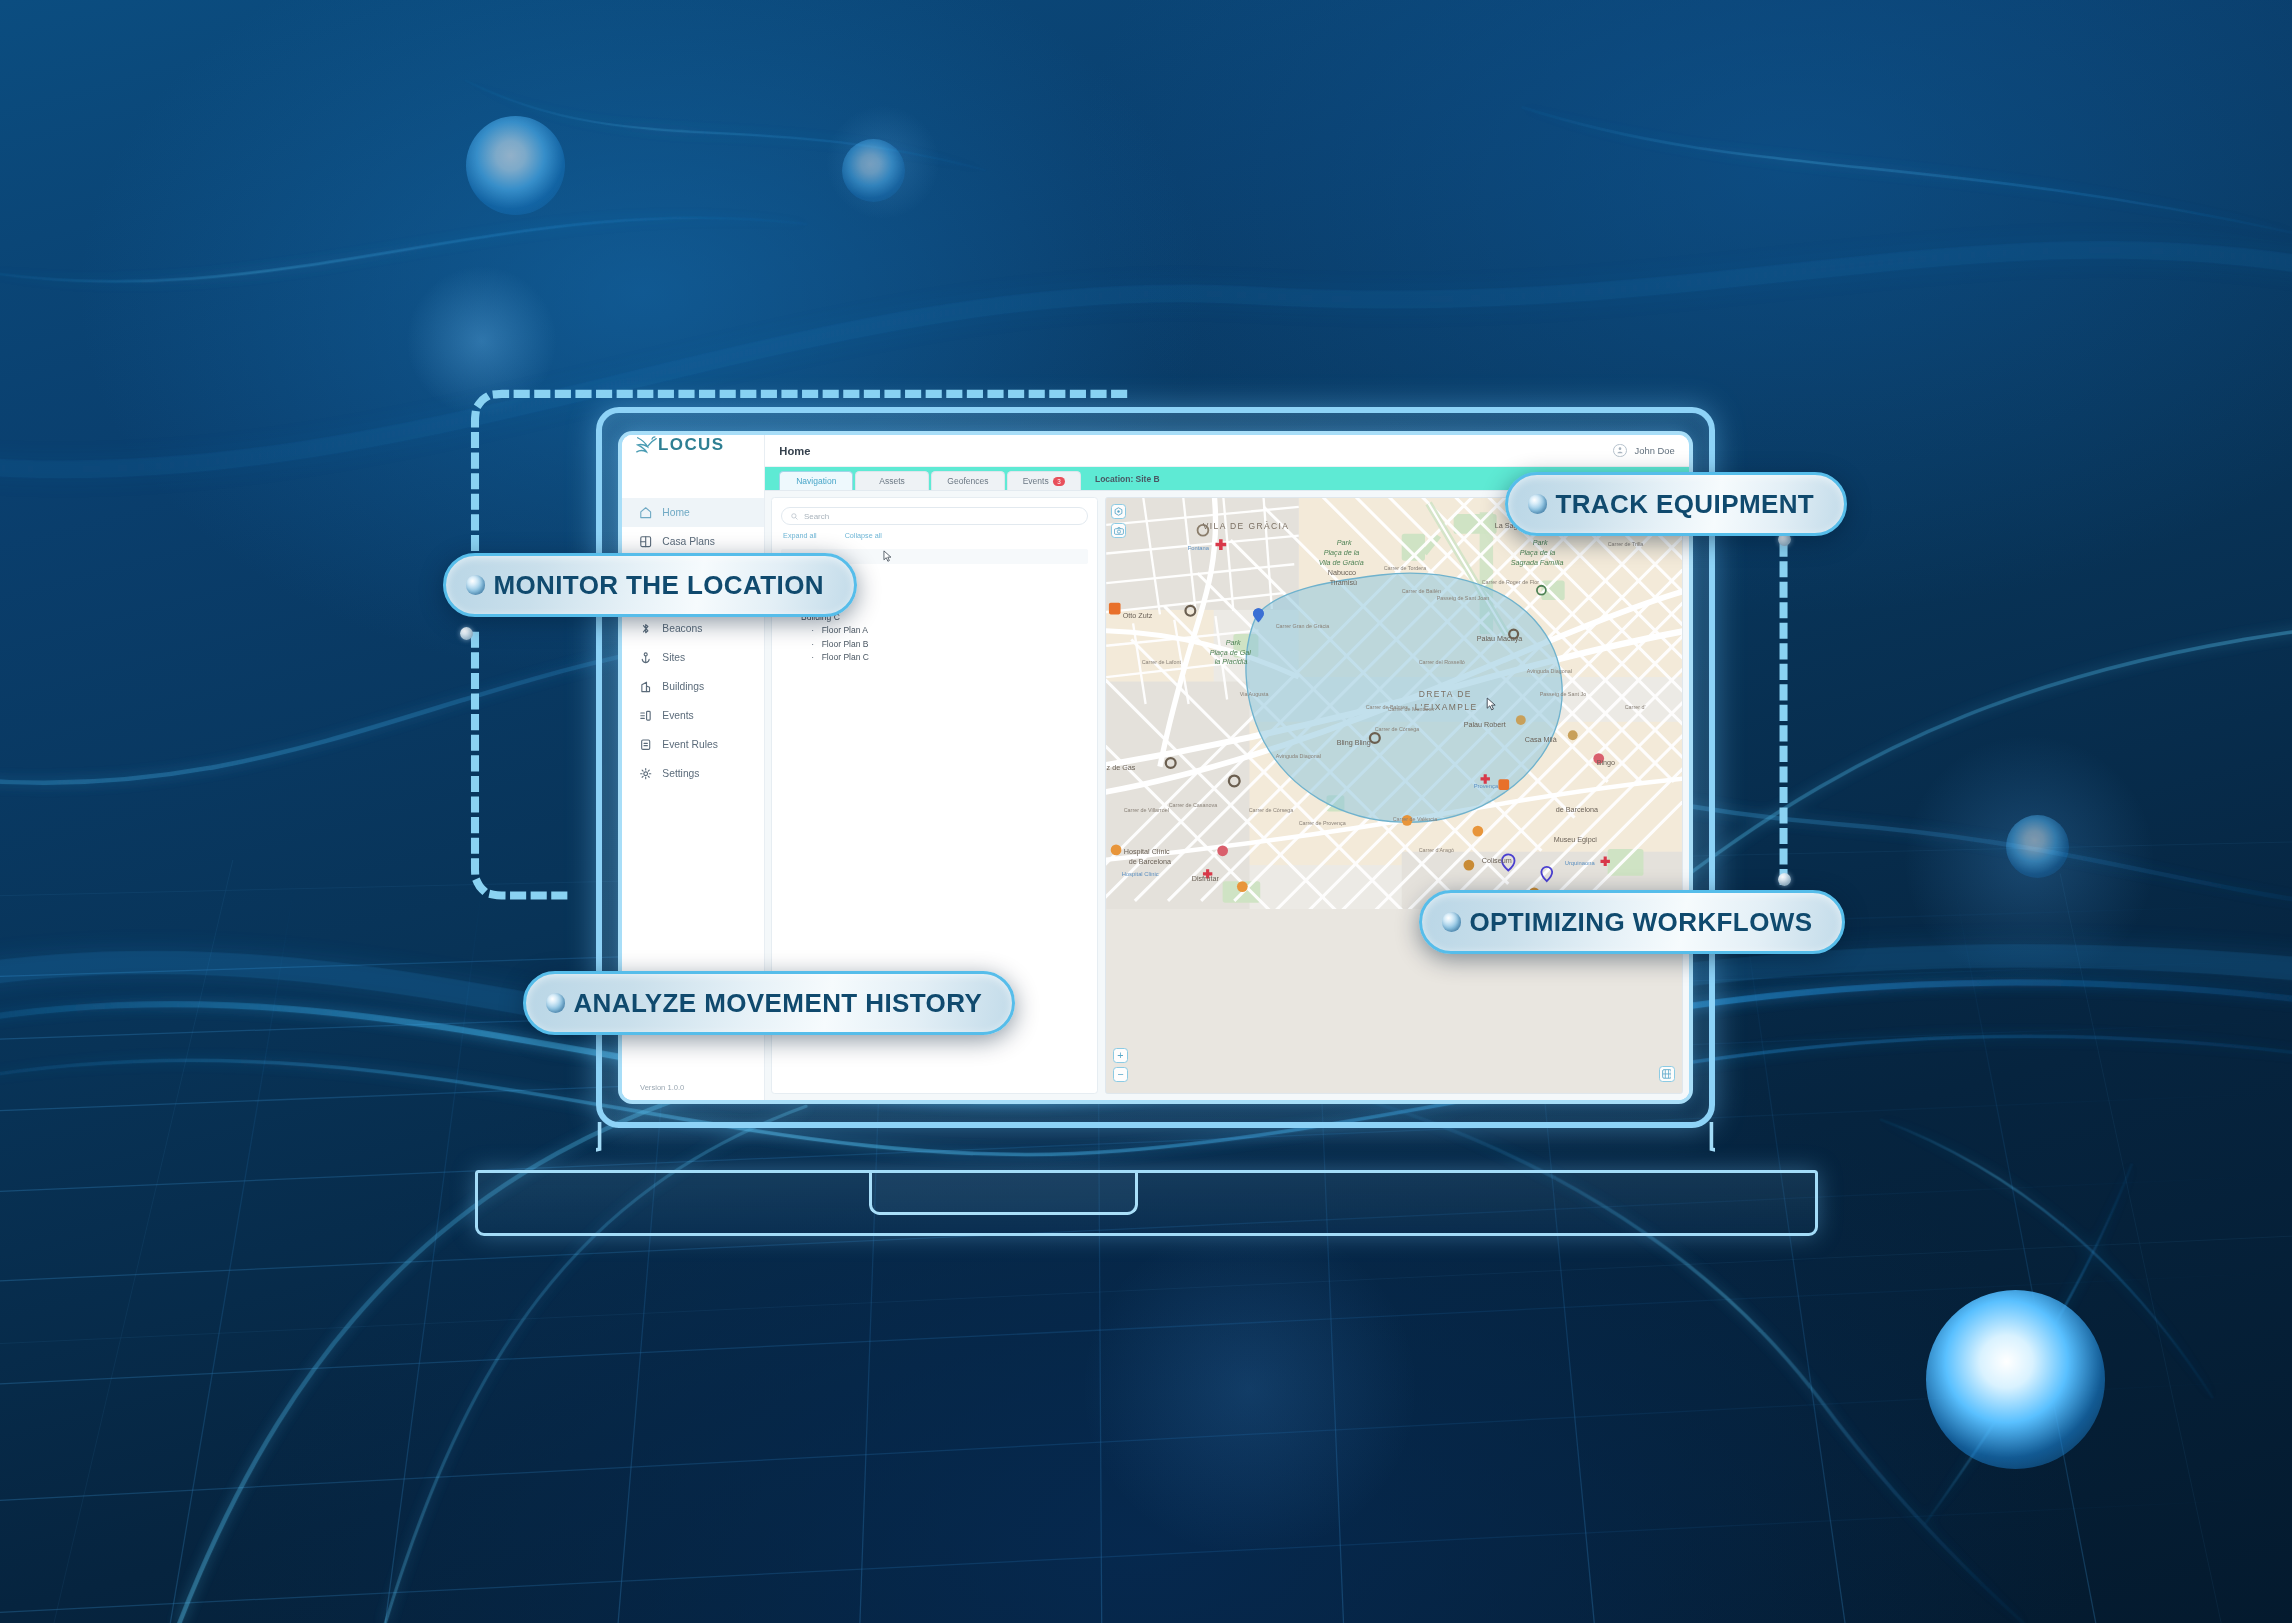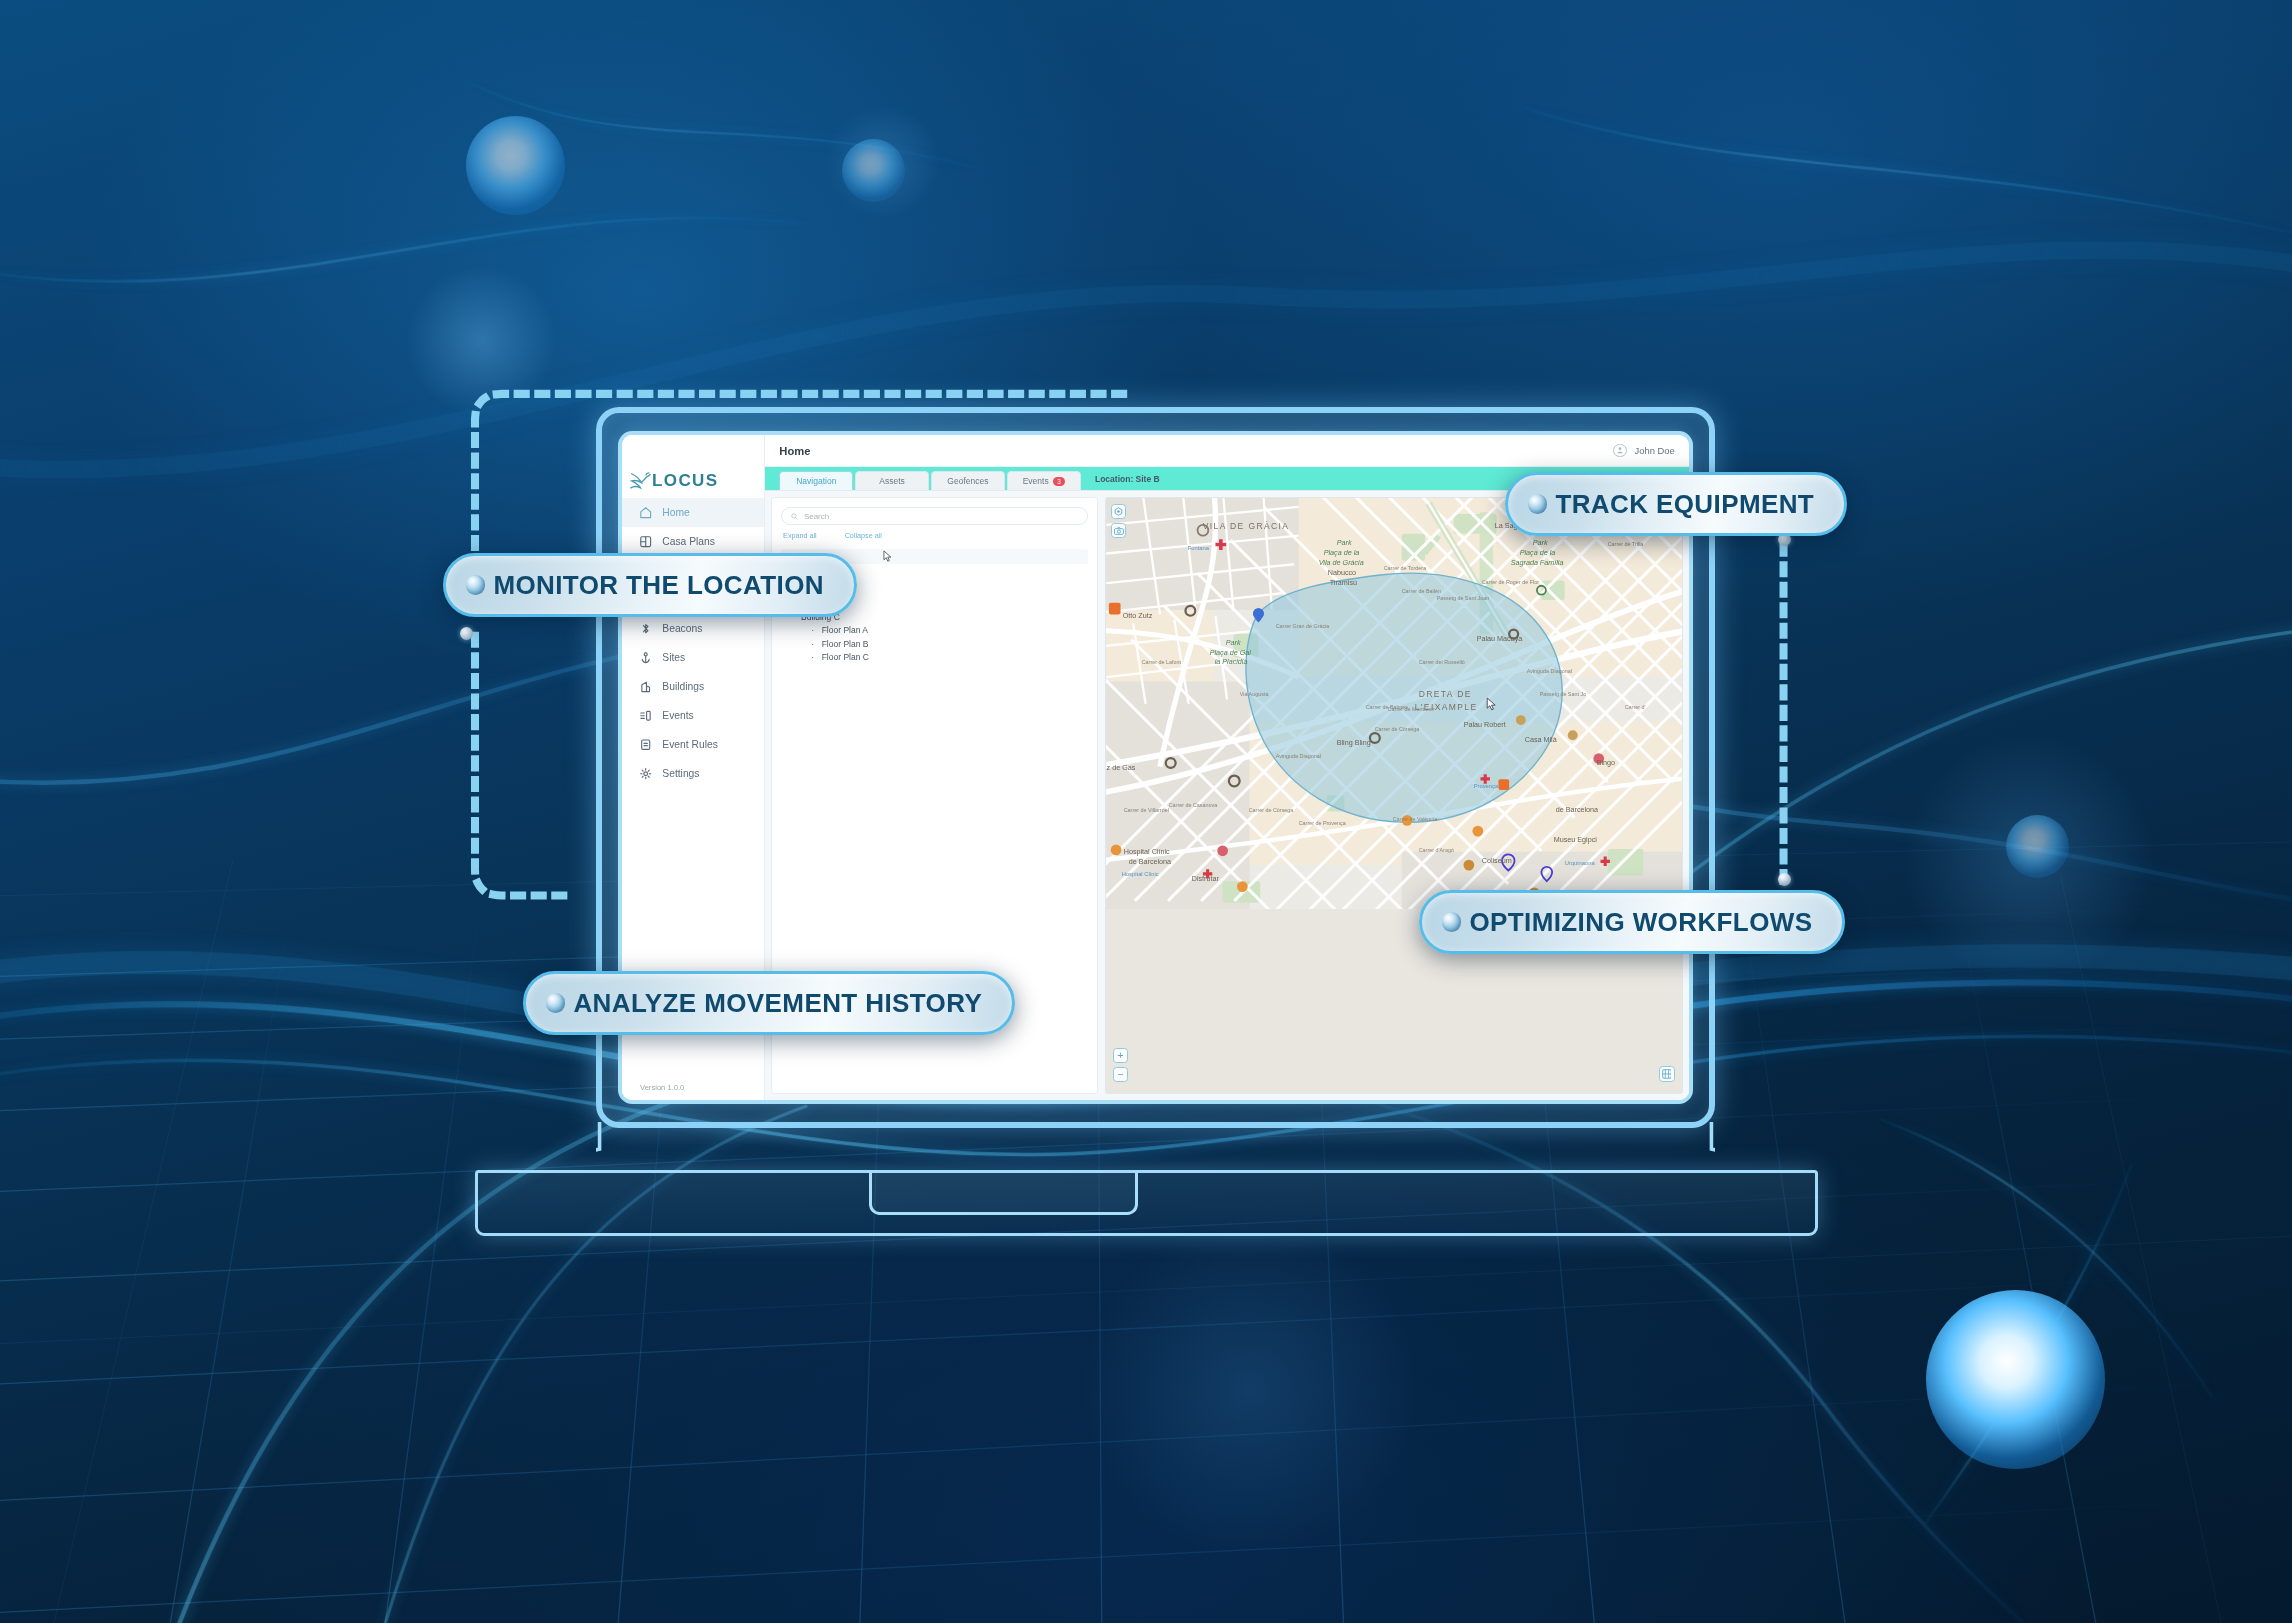--- a/index.html
+++ b/index.html
@@ -62,21 +62,21 @@
   }
   .trackpad {
     position:absolute; left:391px; top:0px; width:269px; height:42px;
     border:3.6px solid #a9dff9; border-top:none; border-radius:0 0 10.7px 10.7px;
     background: rgba(150,220,255,.05);
   }
 
   
   .app { position:absolute; inset:0; background:#fff; display:flex; font-size:11.6px; color:#4b5563; }
   .sidebar { width:143px; background:#fff; border-right:0.9px solid #e8eef3; display:flex; flex-direction:column; flex:none; }
-  .logo-wrap { height:56px; display:flex; align-items:flex-end; padding-left:7px; }
+  .logo-wrap { height:56px; display:flex; align-items:flex-start; padding-left:13px; }
   .logo-text { font-size:17px; letter-spacing:1.4px; color:#2e7f93; font-weight:600; }
   .nav { padding-top:7.2px; flex:1; }
   .nav-item {
     height:29px; display:flex; align-items:center; gap:9.9px; padding-left:17px;
     color:#5b6b7a; font-size:10.3px; white-space:nowrap;
   }
   .nav-item.active { background:#eef4f8; color:#6fa9c4; }
   .nav-ico { width:13.4px; height:13.4px; flex:none; display:block; }
   .version { font-size:7.6px; color:#9aa7b2; padding:0 0 8px 18px; }
 

